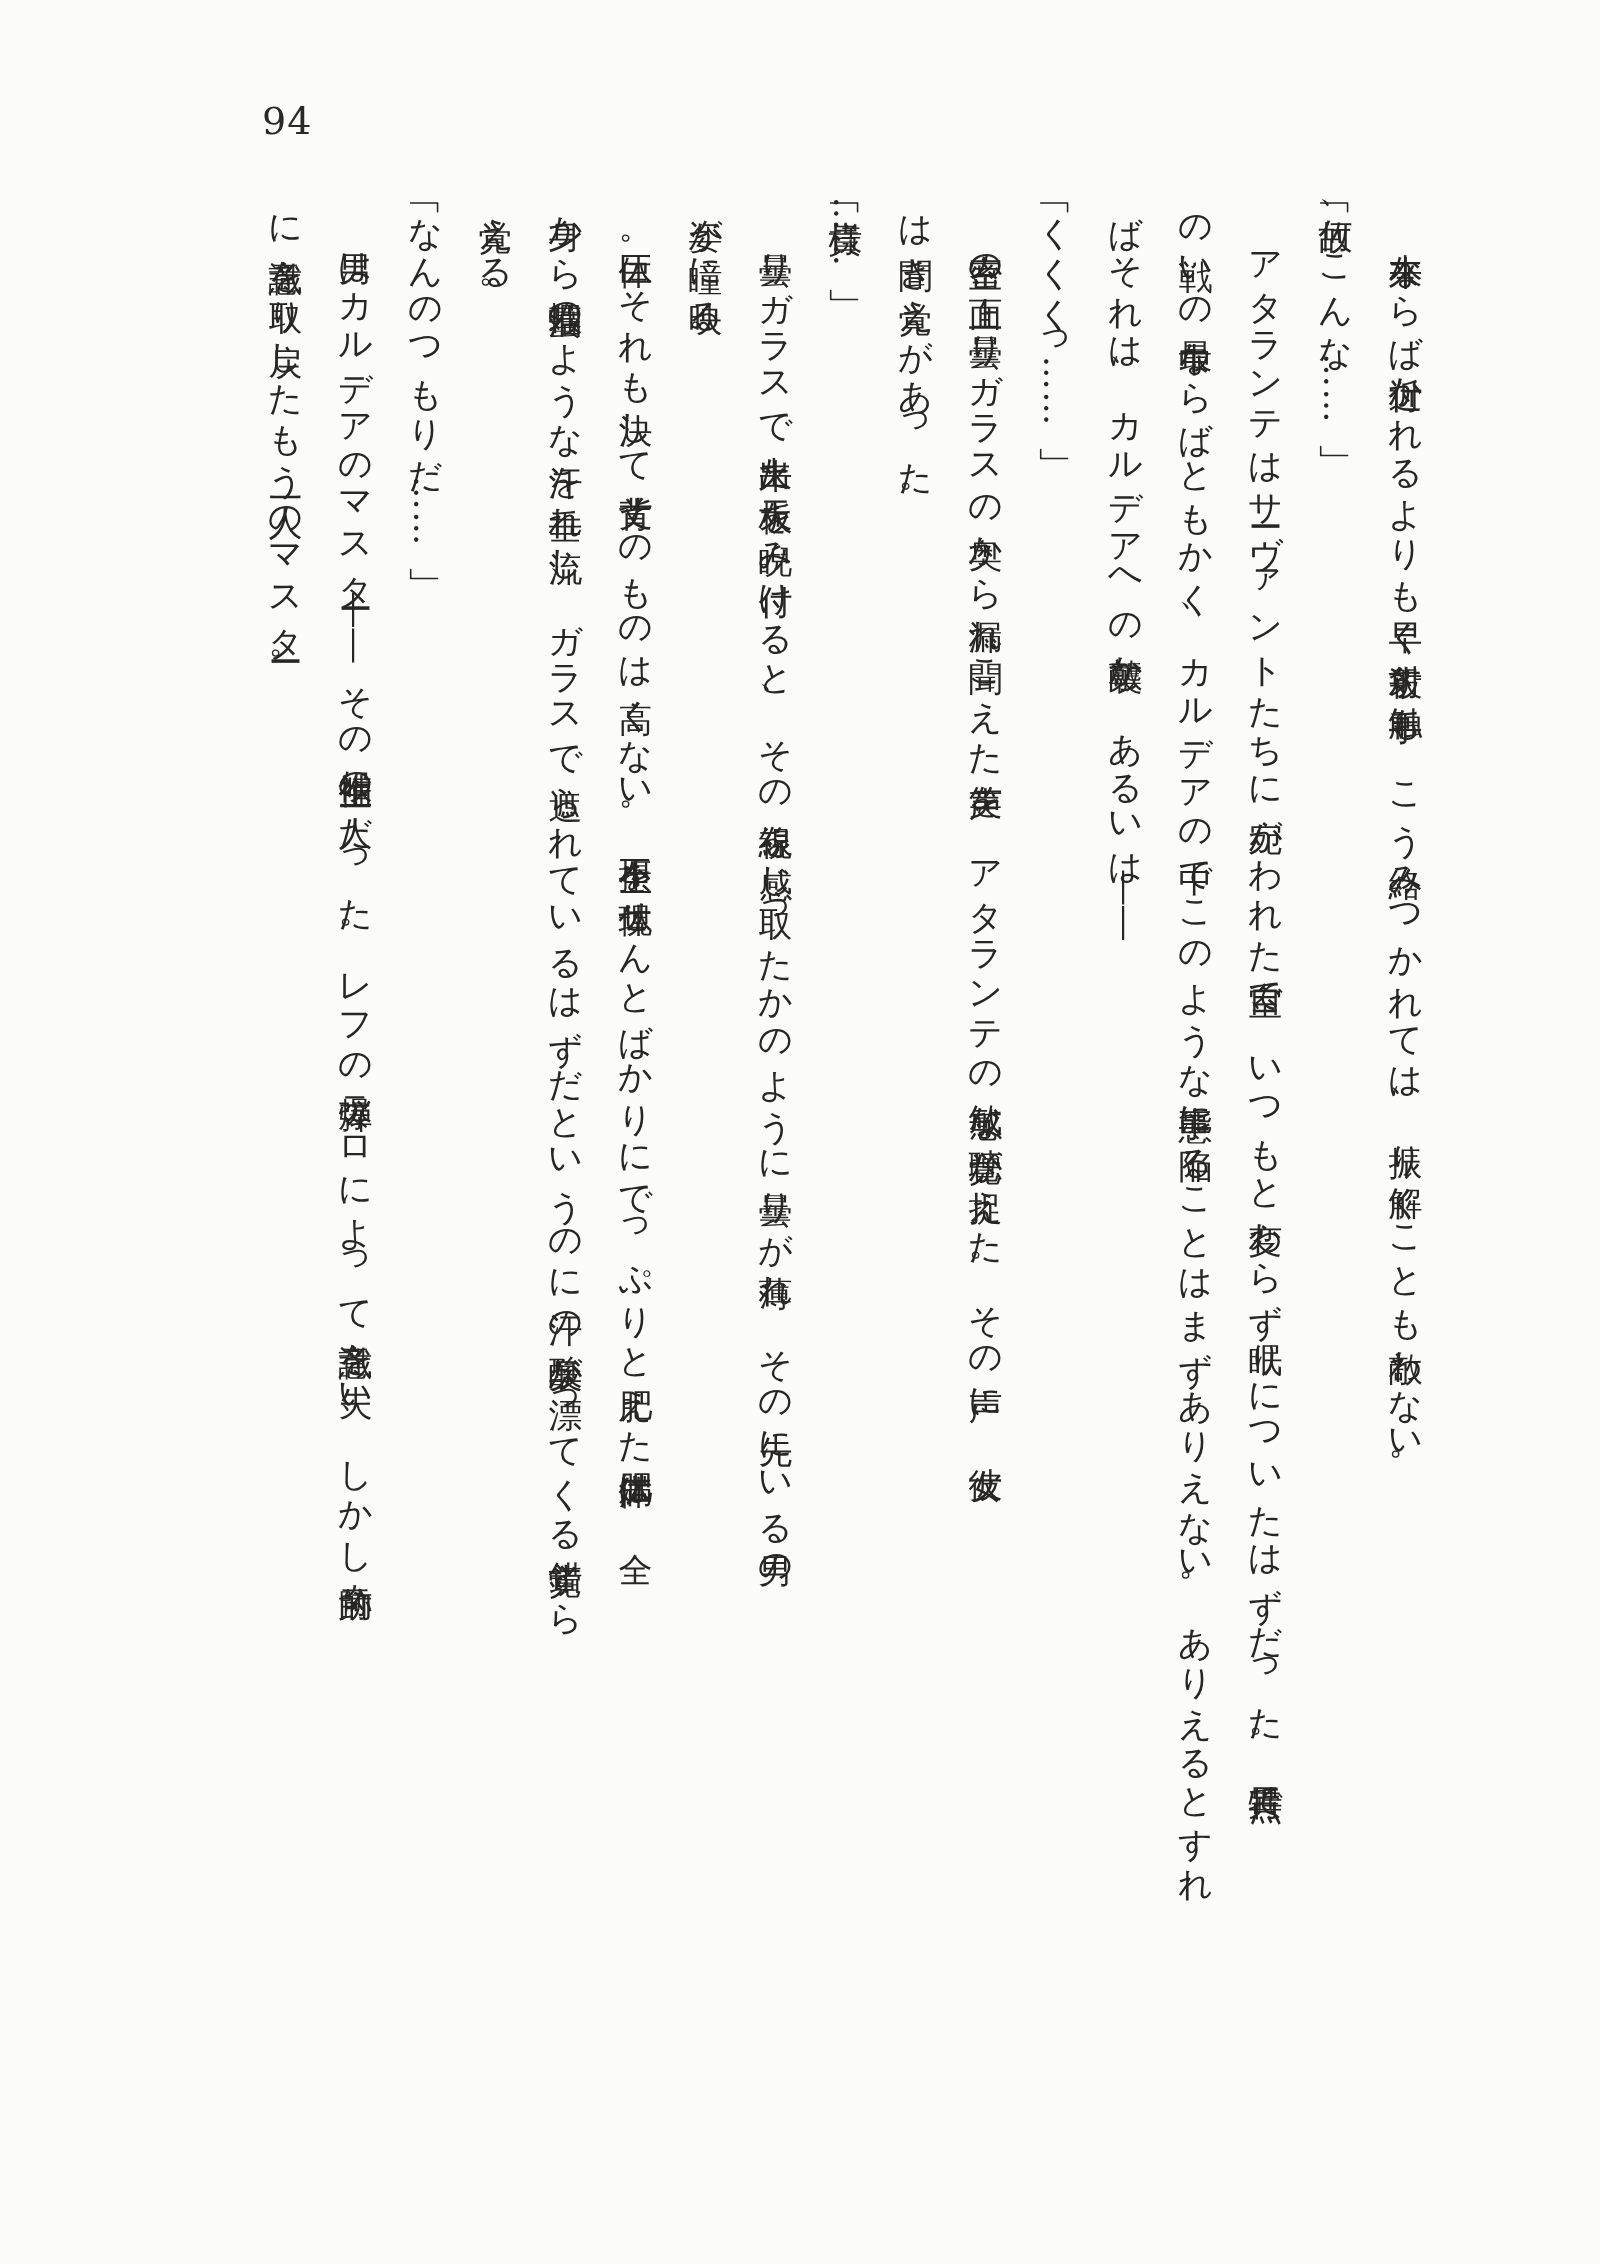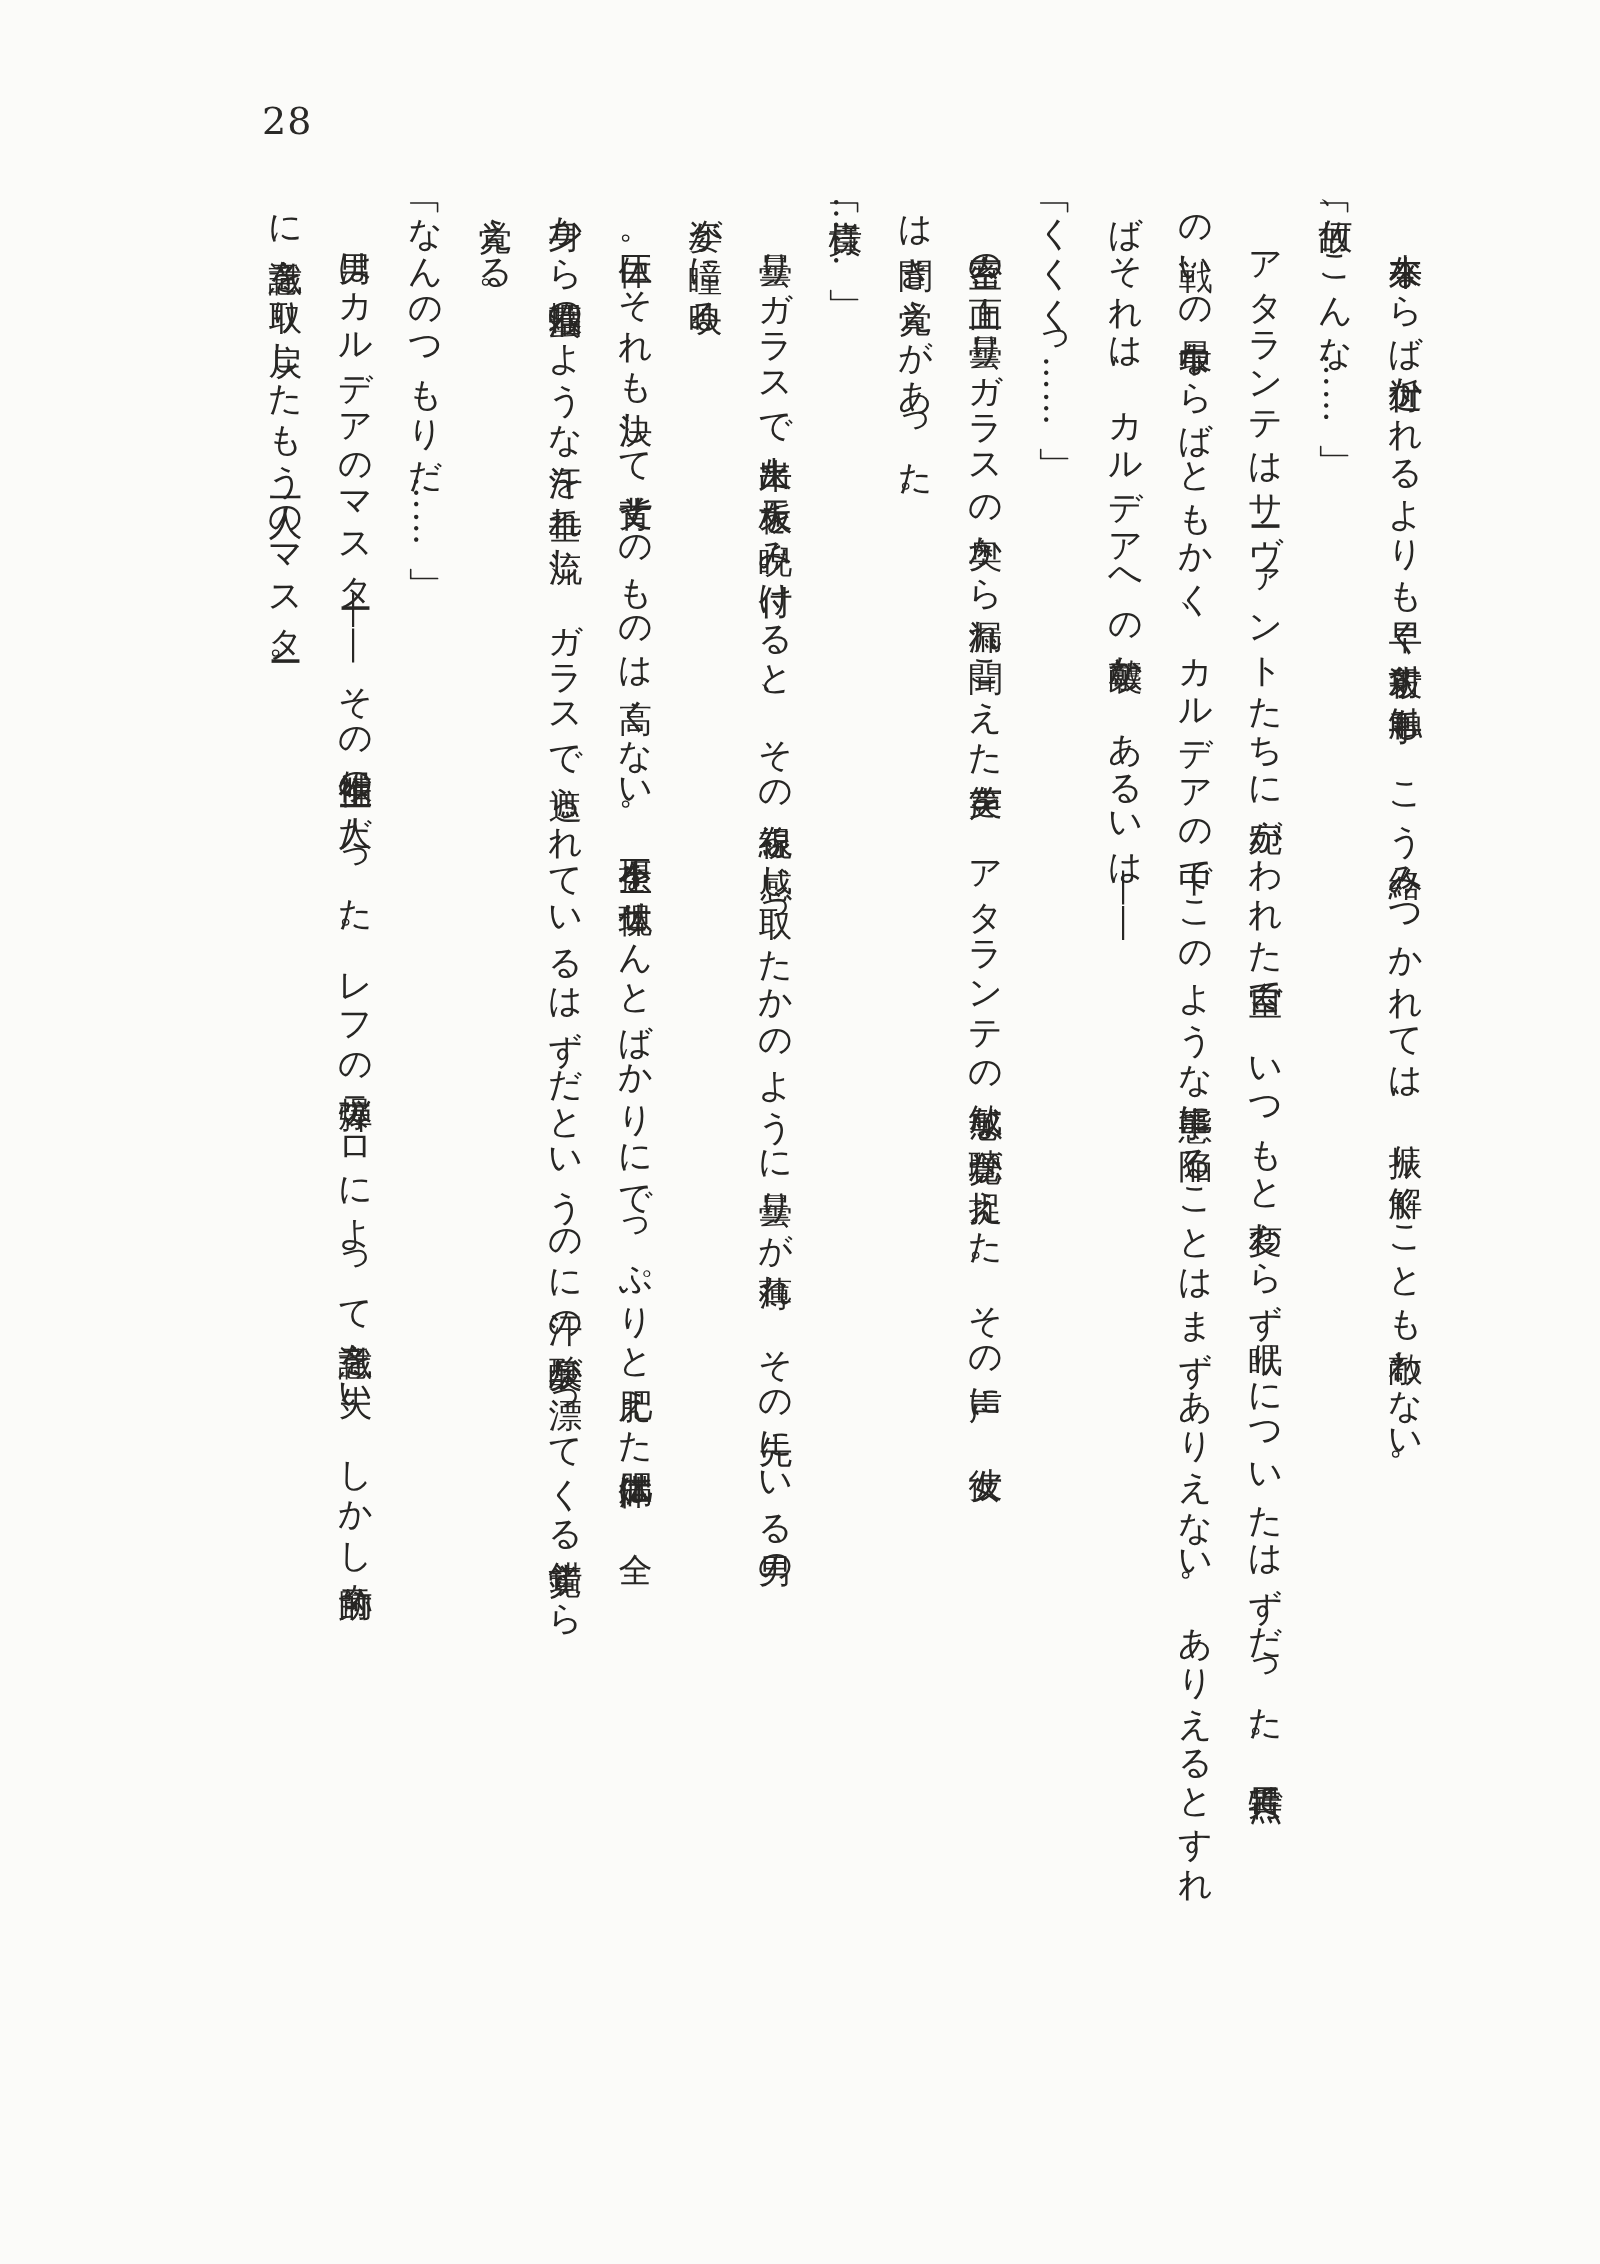--- a/index.html
+++ b/index.html
@@ -41,21 +41,21 @@
   .text-column {
     margin: 0;
     padding: 0;
   }
 </style>
 </head>
 <body>
 
 <main id="book-page">
 
-  <div id="page-number">28</div>
+  <div id="page-number">94</div>
 
   <section id="text-area">
     <p class="text-column">　本来ならば近付かれるよりも早く射殺す触手も、こう絡みつかれては、振り解くことも敵わない。</p>
     <p class="text-column">「何故、こんな……」</p>
     <p class="text-column">　アタランテはサーヴァントたちに宛がわれた自室で、いつもと変わらず眠りについたはずだった。特異点で</p>
     <p class="text-column">の戦いの最中ならばともかく、カルデアの中でこのような事態に陥ることはまずありえない。ありえるとすれ</p>
     <p class="text-column">ばそれは、カルデアへの敵襲か、あるいは――</p>
     <p class="text-column">「くくくっ……」</p>
     <p class="text-column">　密室の上面、曇りガラスの奥から漏れ聞こえた笑声を、アタランテの敏感な聴覚が捉えた。その声に、彼女</p>
     <p class="text-column">は聞き覚えがあった。</p>

